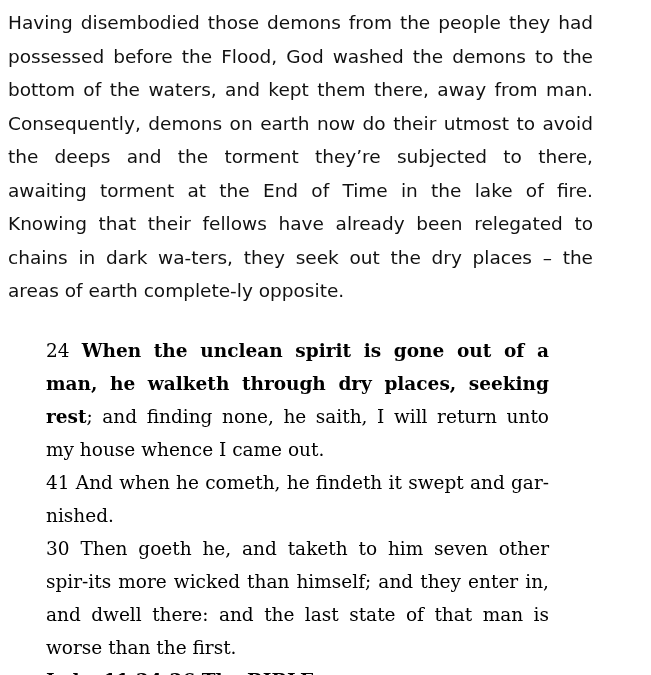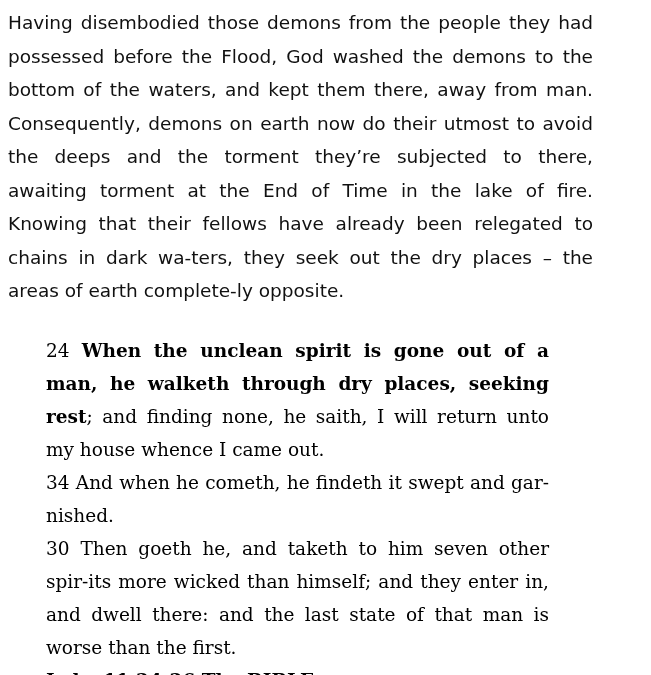--- a/index.html
+++ b/index.html
@@ -65,18 +65,18 @@
 <body>
 
 <div class="page">
 
   <div class="body-text">
     <p>Having disembodied those demons from the people they had possessed before the Flood, God washed the demons to the bottom of the waters, and kept them there, away from man. Consequently, demons on earth now do their utmost to avoid the deeps and the torment they’re subjected to there, awaiting torment at the End of Time in the lake of fire.  Knowing that their fellows have already been relegated to chains in dark wa-ters, they seek out the dry places – the areas of earth complete-ly opposite.</p>
   </div>
 
   <div class="quote-block">
     <p><span class="verse-num">24</span> <span class="bold-verse">When the unclean spirit is gone out of a man, he walketh through dry places, seeking rest</span><span>; and finding none, he saith, I will return unto my house whence I came out.</span></p>
-    <p>34 And when he cometh, he findeth it swept and gar-nished.</p>
+    <p>41 And when he cometh, he findeth it swept and gar-nished.</p>
     <p>30 Then goeth he, and taketh to him seven other spir-its more wicked than himself; and they enter in, and dwell there: and the last state of that man is worse than the first.</p>
     <p class="attribution">Luke 11:24-26  The BIBLE</p>
   </div>
 
 </div>
 
 </body></html>

